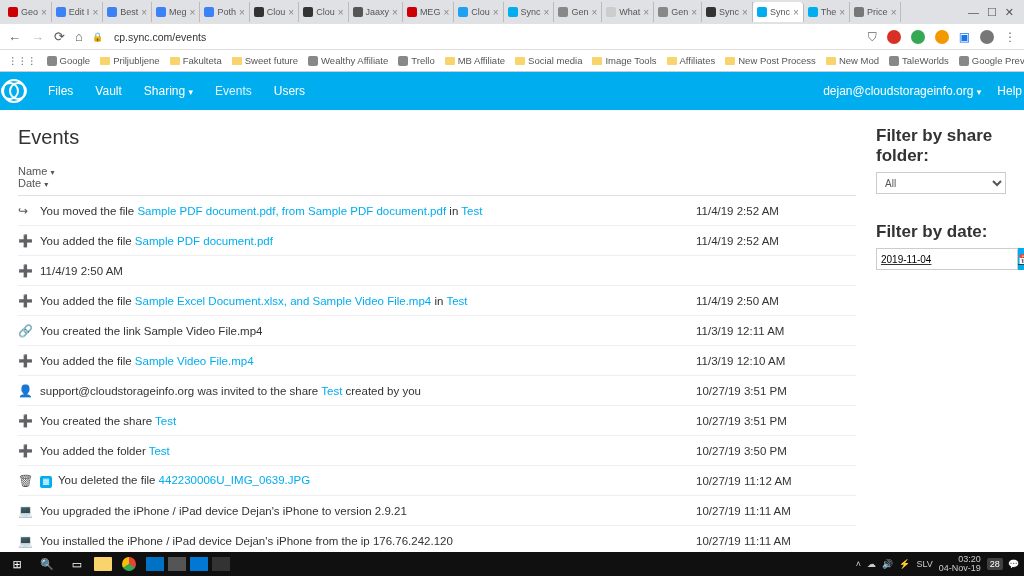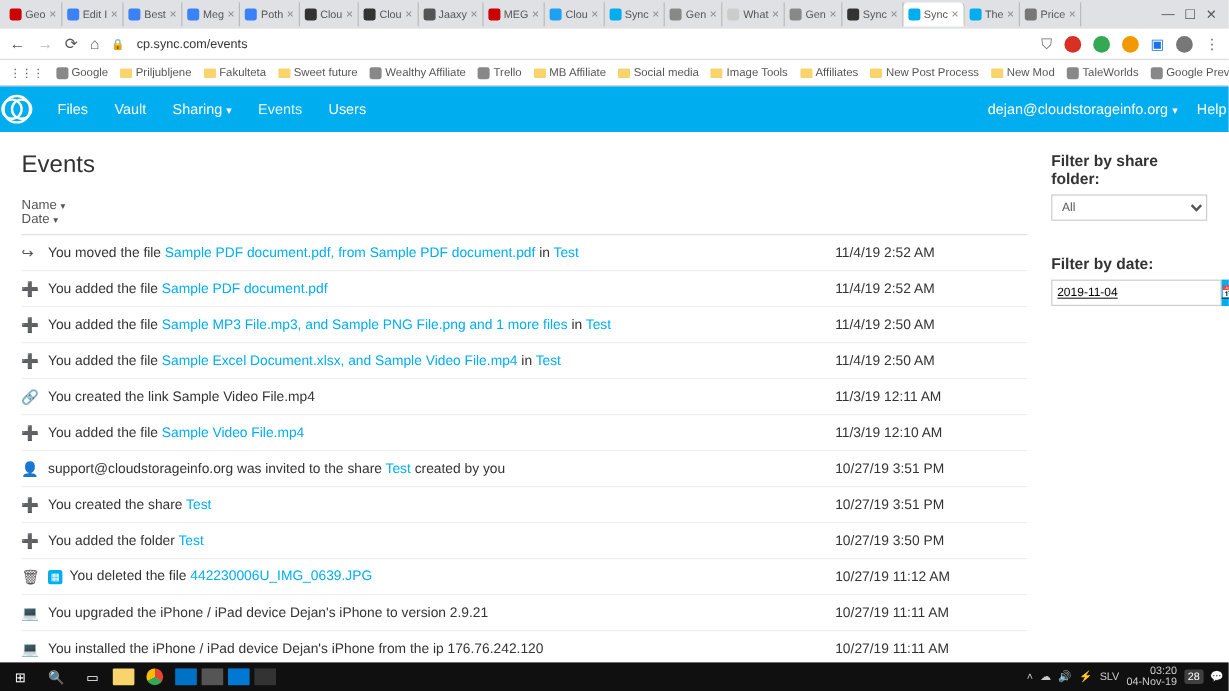--- a/index.html
+++ b/index.html
@@ -44,21 +44,21 @@
 .col-date { width: 160px; }
 .sort { font-size: 8px; }
 .row { display: flex; align-items: center; border-bottom: 1px solid #eee; height: 30px; font-size: 11.5px; color: #333; }
 .row .ico { width: 22px; color: #555; font-size: 12px; text-align: left; }
 .row .txt { flex: 1; white-space: nowrap; overflow: hidden; text-overflow: ellipsis; }
 .row .date { width: 160px; }
 .lnk { color: #00adef; }
 .badge-del { display: inline-block; width: 12px; height: 12px; background: #00adef; color: #fff; border-radius: 2px; font-size: 8px; text-align: center; line-height: 12px; margin-right: 3px; }
 
 .sidebar { width: 130px; font-size: 11px; color: #333; }
-.side-label { font-weight: 600; margin-bottom: 6px; font-size: 13px; }
+.side-label { font-weight: 600; margin-bottom: 6px; font-size: 17px; }
 .side-select { width: 100%; height: 22px; border: 1px solid #ccc; font-size: 10px; padding: 0 4px; background: #fff; color: #555; }
 .date-input-row { display: flex; margin-top: 6px; text-decoration: underline; }
 .date-input { flex: 1; height: 22px; border: 1px solid #ccc; font-size: 10px; padding: 0 4px; }
 .date-btn { width: 24px; height: 22px; background: #00adef; color: #fff; display: flex; align-items: center; justify-content: center; font-size: 10px; }
 
 
 .taskbar { position: absolute; bottom: 0; left: 0; right: 0; height: 24px; background: #101010; display: flex; align-items: center; padding: 0 4px; gap: 4px; }
 .tb-item { width: 26px; height: 20px; display: flex; align-items: center; justify-content: center; color: #fff; font-size: 11px; }
 .tb-right { margin-left: auto; display: flex; align-items: center; gap: 6px; color: #ccc; font-size: 9px; }
 .tb-time { text-align: right; line-height: 1; }
@@ -269,21 +269,20 @@
           <div class="txt"><span>You moved the file </span><span class="lnk">Sample PDF document.pdf, from Sample PDF document.pdf</span><span> in </span><span class="lnk">Test</span></div>
           <div class="date">11/4/19 2:52 AM</div>
         </div>
         <div class="row">
           <div class="ico">➕</div>
           <div class="txt"><span>You added the file </span><span class="lnk">Sample PDF document.pdf</span></div>
           <div class="date">11/4/19 2:52 AM</div>
         </div>
         <div class="row">
           <div class="ico">➕</div>
-          <div class="txt"><span>You added the file </span><span class="lnk">Sample MP3 File.mp3, and Sample PNG File.png and 1 more files</span><span> in </span><span class="lnk">Test</span></div>
           <div class="date">11/4/19 2:50 AM</div>
         </div>
         <div class="row">
           <div class="ico">➕</div>
           <div class="txt"><span>You added the file </span><span class="lnk">Sample Excel Document.xlsx, and Sample Video File.mp4</span><span> in </span><span class="lnk">Test</span></div>
           <div class="date">11/4/19 2:50 AM</div>
         </div>
         <div class="row">
           <div class="ico">🔗</div>
           <div class="txt"><span>You created the link Sample Video File.mp4</span></div>

